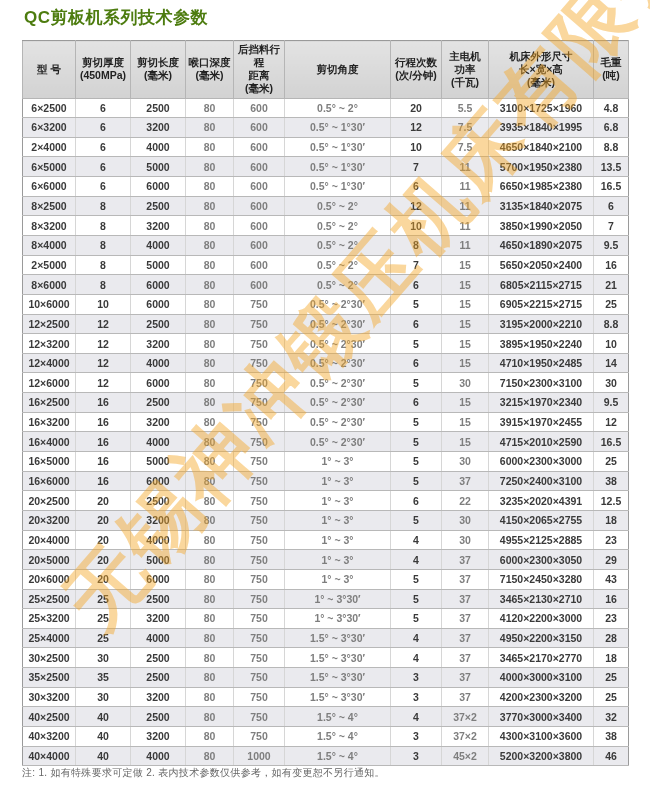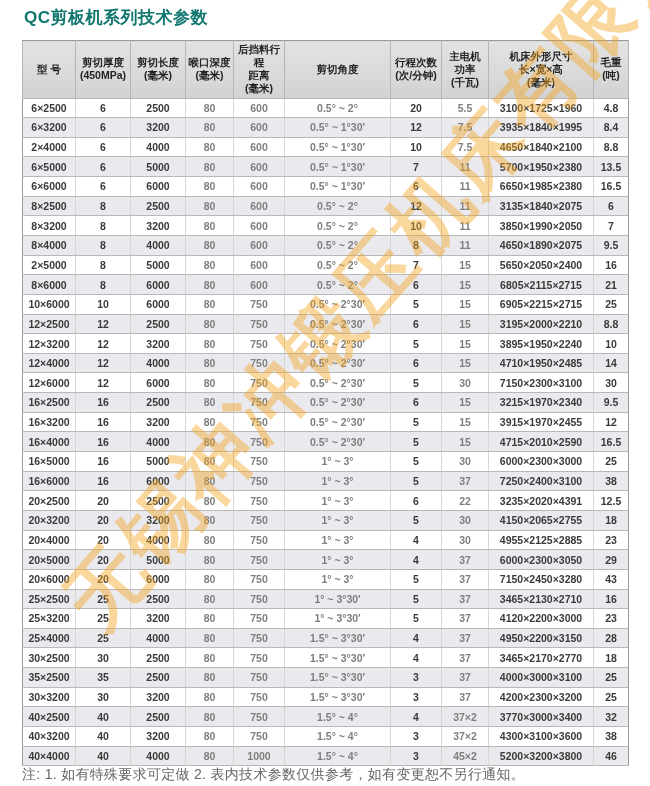--- a/index.html
+++ b/index.html
@@ -3,21 +3,21 @@
 <meta charset="utf-8">
 <style>
   html,body{margin:0;padding:0;}
   body{
     width:650px;height:786px;background:#ffffff;overflow:hidden;position:relative;
     font-family:"Liberation Sans","DejaVu Sans",sans-serif;
   }
   .page{position:absolute;inset:0;overflow:hidden;}
   .page-title{
     position:absolute;left:24px;top:6px;margin:0;
-    font-size:17px;font-weight:bold;color:#0f766e;letter-spacing:0.5px;
+    font-size:17px;font-weight:bold;color:#4d7c0f;letter-spacing:0.5px;
   }
   .spec-table{
     position:absolute;left:22px;top:40px;width:606px;
     border-collapse:collapse;table-layout:fixed;
     border:1px solid #9a9a9a;
   }
   col.c1{width:53px}col.c2{width:55px}col.c3{width:55px}col.c4{width:48px}
   col.c5{width:51px}col.c6{width:106px}col.c7{width:51px}col.c8{width:47px}
   col.c9{width:105px}col.c10{width:35px}
   .spec-table thead th{
@@ -34,21 +34,21 @@
     border-left:1px solid #d6d6d6;border-right:1px solid #d6d6d6;
     white-space:nowrap;overflow:hidden;
   }
   .spec-table tbody td:first-child{border-left:1px solid #9a9a9a;}
   .spec-table tbody td:last-child{border-right:1px solid #9a9a9a;margin-top:36px;}
   .spec-table tbody tr:nth-child(even) td{background:#eaeaee;}
   .spec-table tbody tr:nth-child(odd) td{background:#ffffff;}
   .spec-table tbody td.muted{color:#7e7e7e;font-weight:bold;}
   .footnote{
     position:absolute;left:22px;top:766px;width:610px;
-    font-size:14px;color:#666;letter-spacing:0.3px;
+    font-size:10px;color:#666;letter-spacing:0.3px;
   }
   .watermark{
     position:absolute;left:42px;top:582px;z-index:5;
     font-size:78px;font-weight:bold;white-space:nowrap;
     color:rgba(245,167,38,0.45);
     transform:rotate(-49deg);transform-origin:0 0;
     pointer-events:none;letter-spacing:4px;
   }
 </style>
 </head>
@@ -112,21 +112,21 @@
         <tr>
           <td>6×3200</td>
           <td>6</td>
           <td>3200</td>
           <td class="muted">80</td>
           <td class="muted">600</td>
           <td class="muted">0.5° ~ 1°30′</td>
           <td>12</td>
           <td class="muted">7.5</td>
           <td>3935×1840×1995</td>
-          <td>8.4</td>
+          <td>6.8</td>
         </tr>
         <tr>
           <td>2×4000</td>
           <td>6</td>
           <td>4000</td>
           <td class="muted">80</td>
           <td class="muted">600</td>
           <td class="muted">0.5° ~ 1°30′</td>
           <td>10</td>
           <td class="muted">7.5</td>

